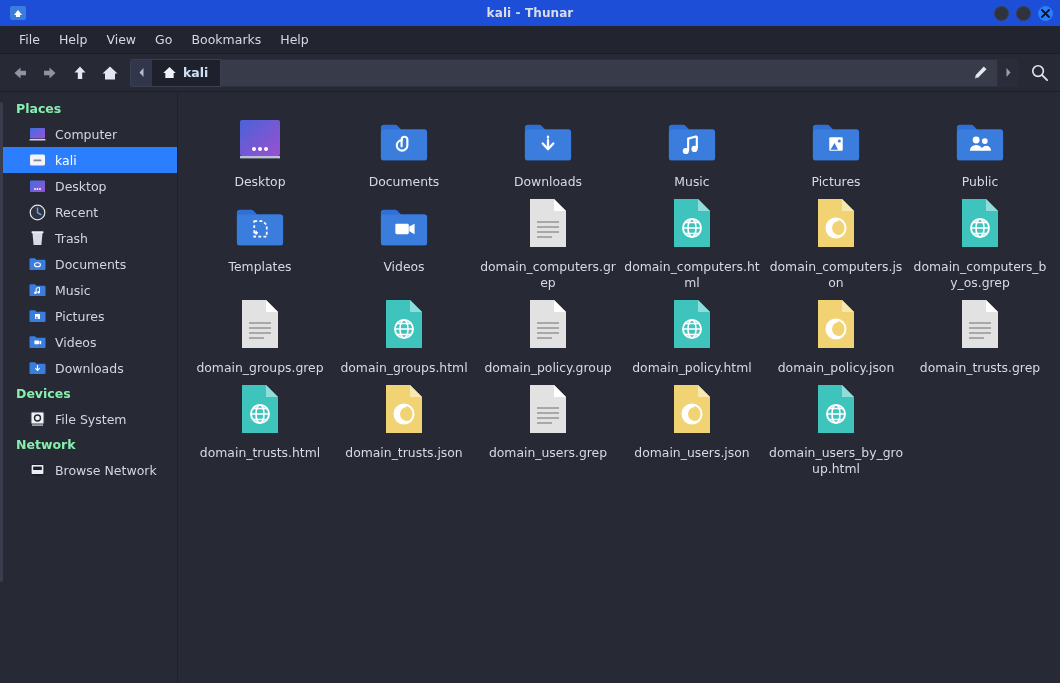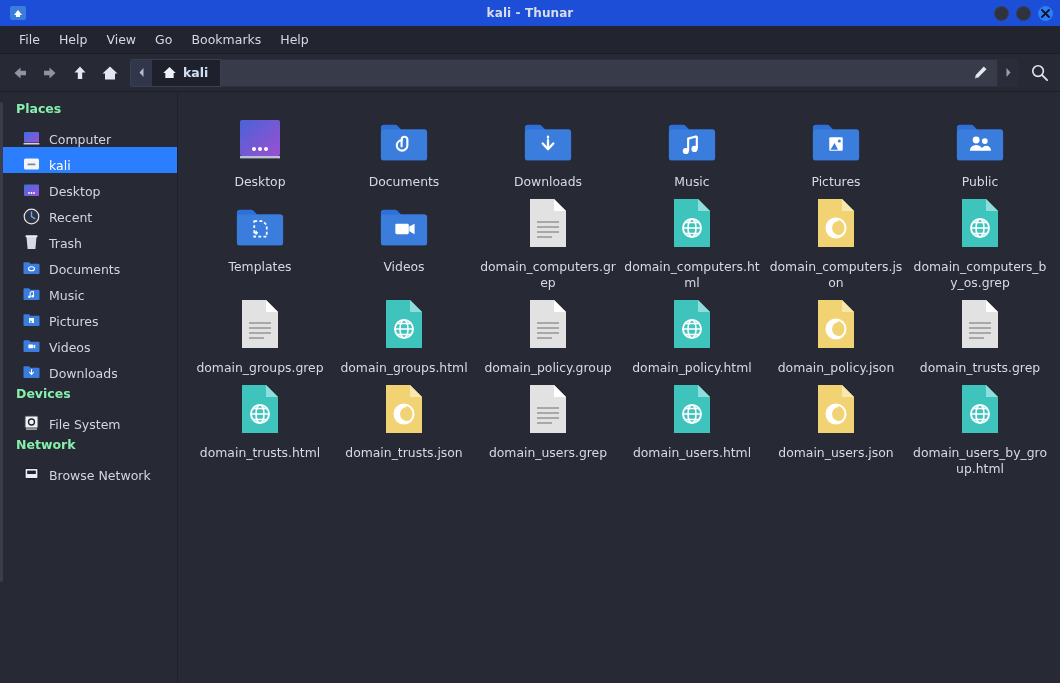--- a/index.html
+++ b/index.html
@@ -97,22 +97,22 @@
   }
   .sb-scroll::after {
     content: ""; position: absolute; left: 0; top: 10px; width: 3px;
     height: 480px; background: #3a3e4c; border-radius: 2px;
   }
   .sb-head {
     font-size: 12.5px; font-weight: bold; color: #86efac;
     padding: 5px 0 5px 16px;
   }
   .sb-item {
-    display: flex; align-items: flex-end; gap: 9px; height: 26px;
-    padding-left: 22px; font-size: 12.5px; color: #d2d6e0;
+    display: flex; align-items: center; gap: 9px; height: 26px;
+    padding-left: 28px; font-size: 12.5px; color: #d2d6e0;
   }
   .sb-item.selected { background: #2b7fff; color: #ffffff; }
   .sb-ico { width: 18px; height: 18px; flex: 0 0 18px; display: flex; align-items: center; justify-content: center; }
   .sb-ico svg { display: block; }
 
   
   .fileview {
     flex: 1 1 auto; background: #272a35; padding: 14px 8px 0 10px;
     display: flex; flex-wrap: wrap; align-content: flex-start; overflow: hidden;
   }
@@ -643,52 +643,40 @@
             <path d="M11 25 H33"></path>
               <path d="M11 30 H33"></path>
               <path d="M11 35 H33"></path>
               <path d="M11 40 H26"></path>
           </g>
         </svg>
       </span>
       <span class="lbl">domain_users.grep</span>
     </div>
 
+
+    <div class="item">
+      <span class="ico">
+        <svg width="44" height="52" viewBox="0 0 44 52">
+          <path d="M4 2 H28 L40 14 V50 H4 Z" fill="#f2d374"></path>
+          <path d="M28 2 L40 14 H28 Z" fill="#f8e7af"></path>
+          <path d="M22 21 a10 10 0 1 0 10 10 a7 7 0 0 1 -14 0 a7 7 0 0 1 7 -7 a10 10 0 0 0 -3 -3 Z" fill="#fff"></path>
+          <circle cx="22" cy="31" r="9.5" fill="none" stroke="#fff" stroke-width="2"></circle>
+        </svg>
+      </span>
+      <span class="lbl">domain_users.json</span>
+    </div>
+
     <div class="item">
       <span class="ico">
         <svg width="44" height="52" viewBox="0 0 44 52">
           <path d="M4 2 H28 L40 14 V50 H4 Z" fill="#3fc3bd"></path>
           <path d="M28 2 L40 14 H28 Z" fill="#8fdedb"></path>
           <circle cx="22" cy="31" r="9" fill="none" stroke="#fff" stroke-width="1.9"></circle>
           <ellipse cx="22" cy="31" rx="4" ry="9" fill="none" stroke="#fff" stroke-width="1.6"></ellipse>
           <path d="M13 31 H31 M14.6 25.6 H29.4 M14.6 36.4 H29.4" stroke="#fff" stroke-width="1.5"></path>
         </svg>
       </span>
-      <span class="lbl">domain_users.html</span>
-    </div>
-
-    <div class="item">
-      <span class="ico">
-        <svg width="44" height="52" viewBox="0 0 44 52">
-          <path d="M4 2 H28 L40 14 V50 H4 Z" fill="#f2d374"></path>
-          <path d="M28 2 L40 14 H28 Z" fill="#f8e7af"></path>
-          <path d="M22 21 a10 10 0 1 0 10 10 a7 7 0 0 1 -14 0 a7 7 0 0 1 7 -7 a10 10 0 0 0 -3 -3 Z" fill="#fff"></path>
-          <circle cx="22" cy="31" r="9.5" fill="none" stroke="#fff" stroke-width="2"></circle>
-        </svg>
-      </span>
-      <span class="lbl">domain_users.json</span>
-    </div>
-
-    <div class="item">
-      <span class="ico">
-        <svg width="44" height="52" viewBox="0 0 44 52">
-          <path d="M4 2 H28 L40 14 V50 H4 Z" fill="#3fc3bd"></path>
-          <path d="M28 2 L40 14 H28 Z" fill="#8fdedb"></path>
-          <circle cx="22" cy="31" r="9" fill="none" stroke="#fff" stroke-width="1.9"></circle>
-          <ellipse cx="22" cy="31" rx="4" ry="9" fill="none" stroke="#fff" stroke-width="1.6"></ellipse>
-          <path d="M13 31 H31 M14.6 25.6 H29.4 M14.6 36.4 H29.4" stroke="#fff" stroke-width="1.5"></path>
-        </svg>
-      </span>
       <span class="lbl">domain_users_by_group.html</span>
     </div>
 
   </div>
 </div>
 
 </body></html>

